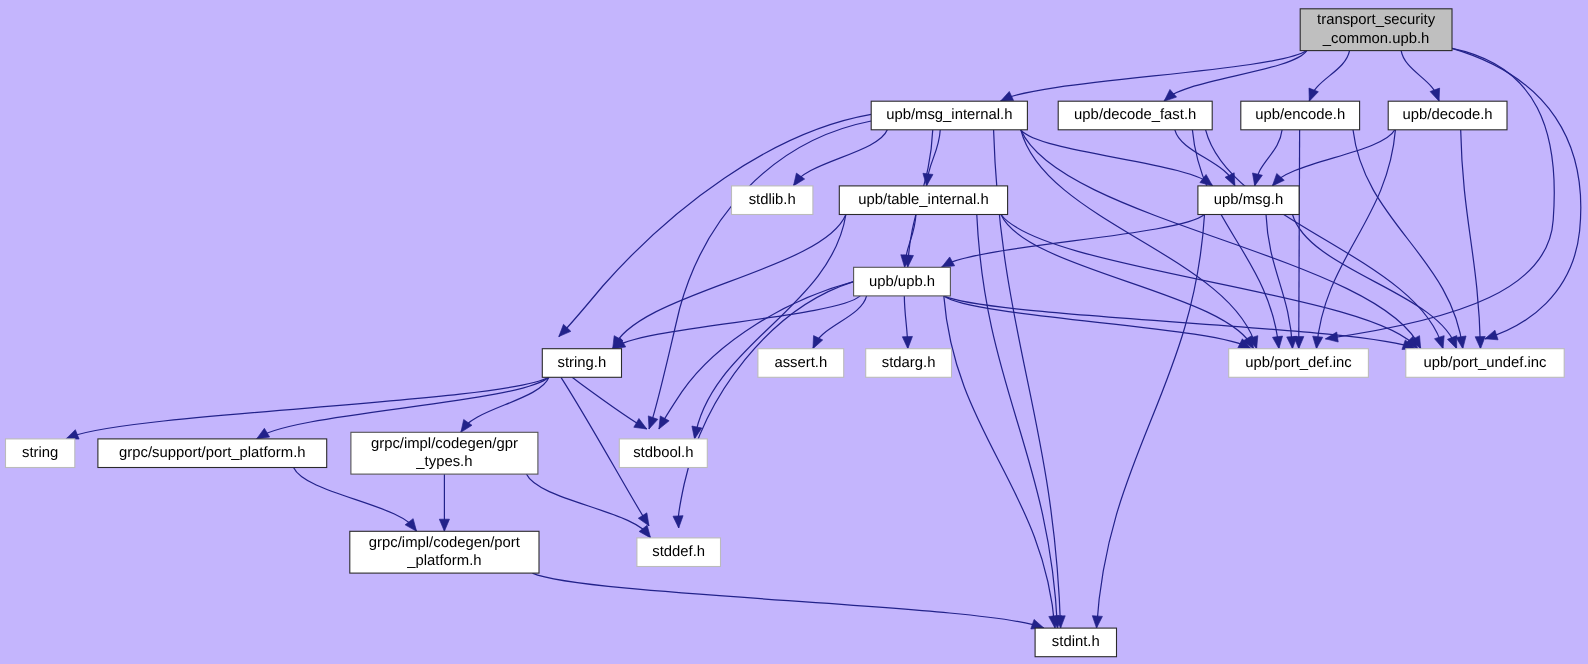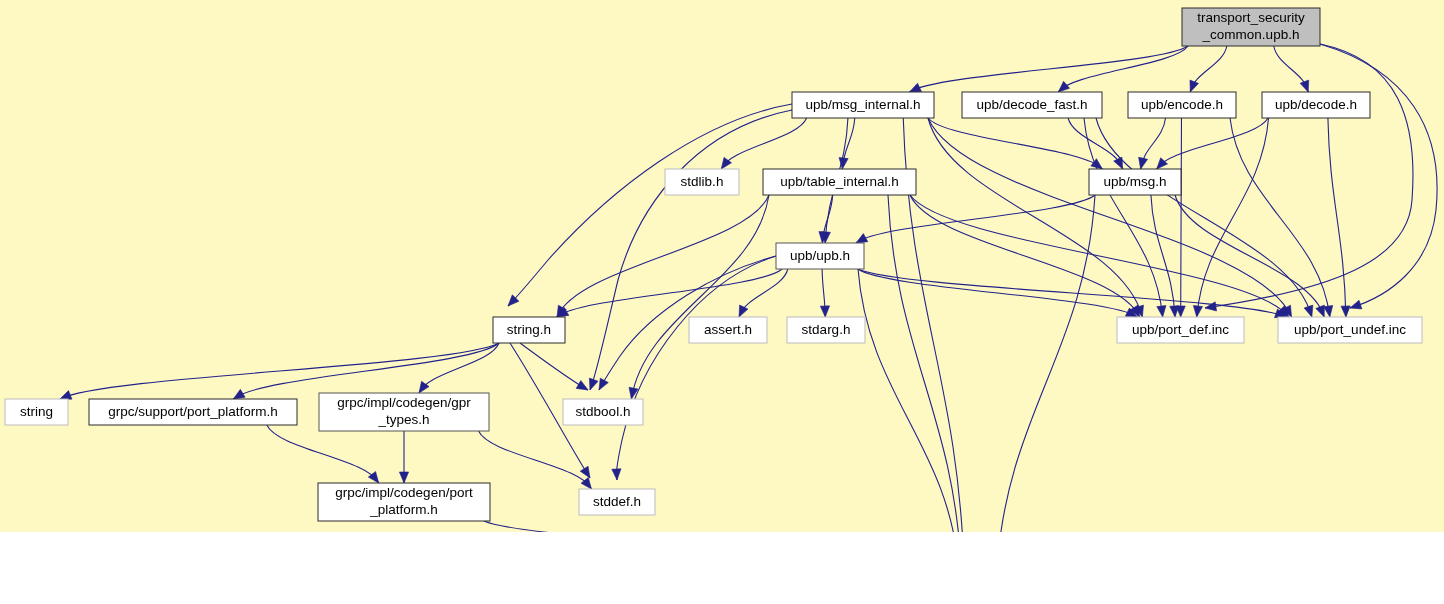--- a/index.html
+++ b/index.html
@@ -3,22 +3,22 @@
 <meta charset="utf-8">
 <style>
   html, body {
     margin: 0;
     padding: 0;
     background: #ffffff;
   }
   #graph-root {
     position: relative;
     width: 1444px;
-    height: 532px;
-    background: #fef9c3;
+    height: 604px;
+    background: #c4b5fd;
     font-family: "Liberation Sans", sans-serif;
     overflow: hidden;
   }
   svg#graph-svg {
     position: absolute;
     top: 0;
     left: 0;
     width: 1444px;
     height: 604px;
     display: block;

